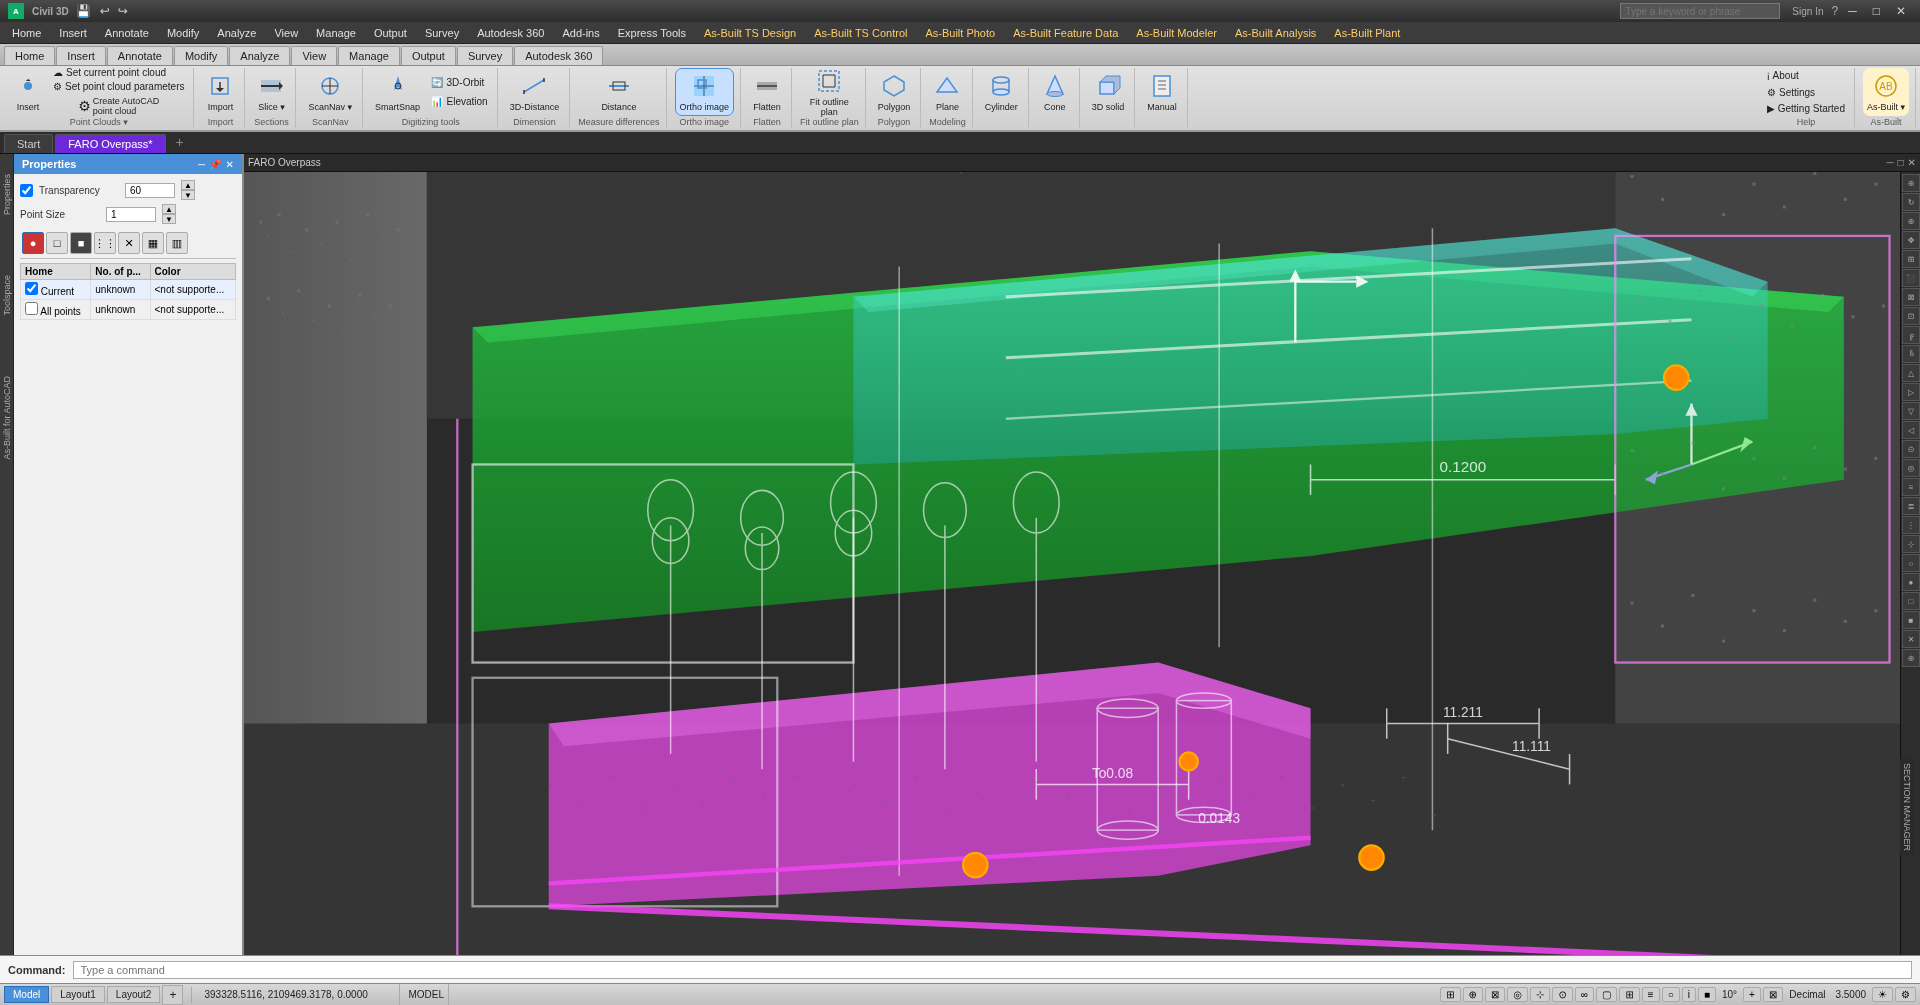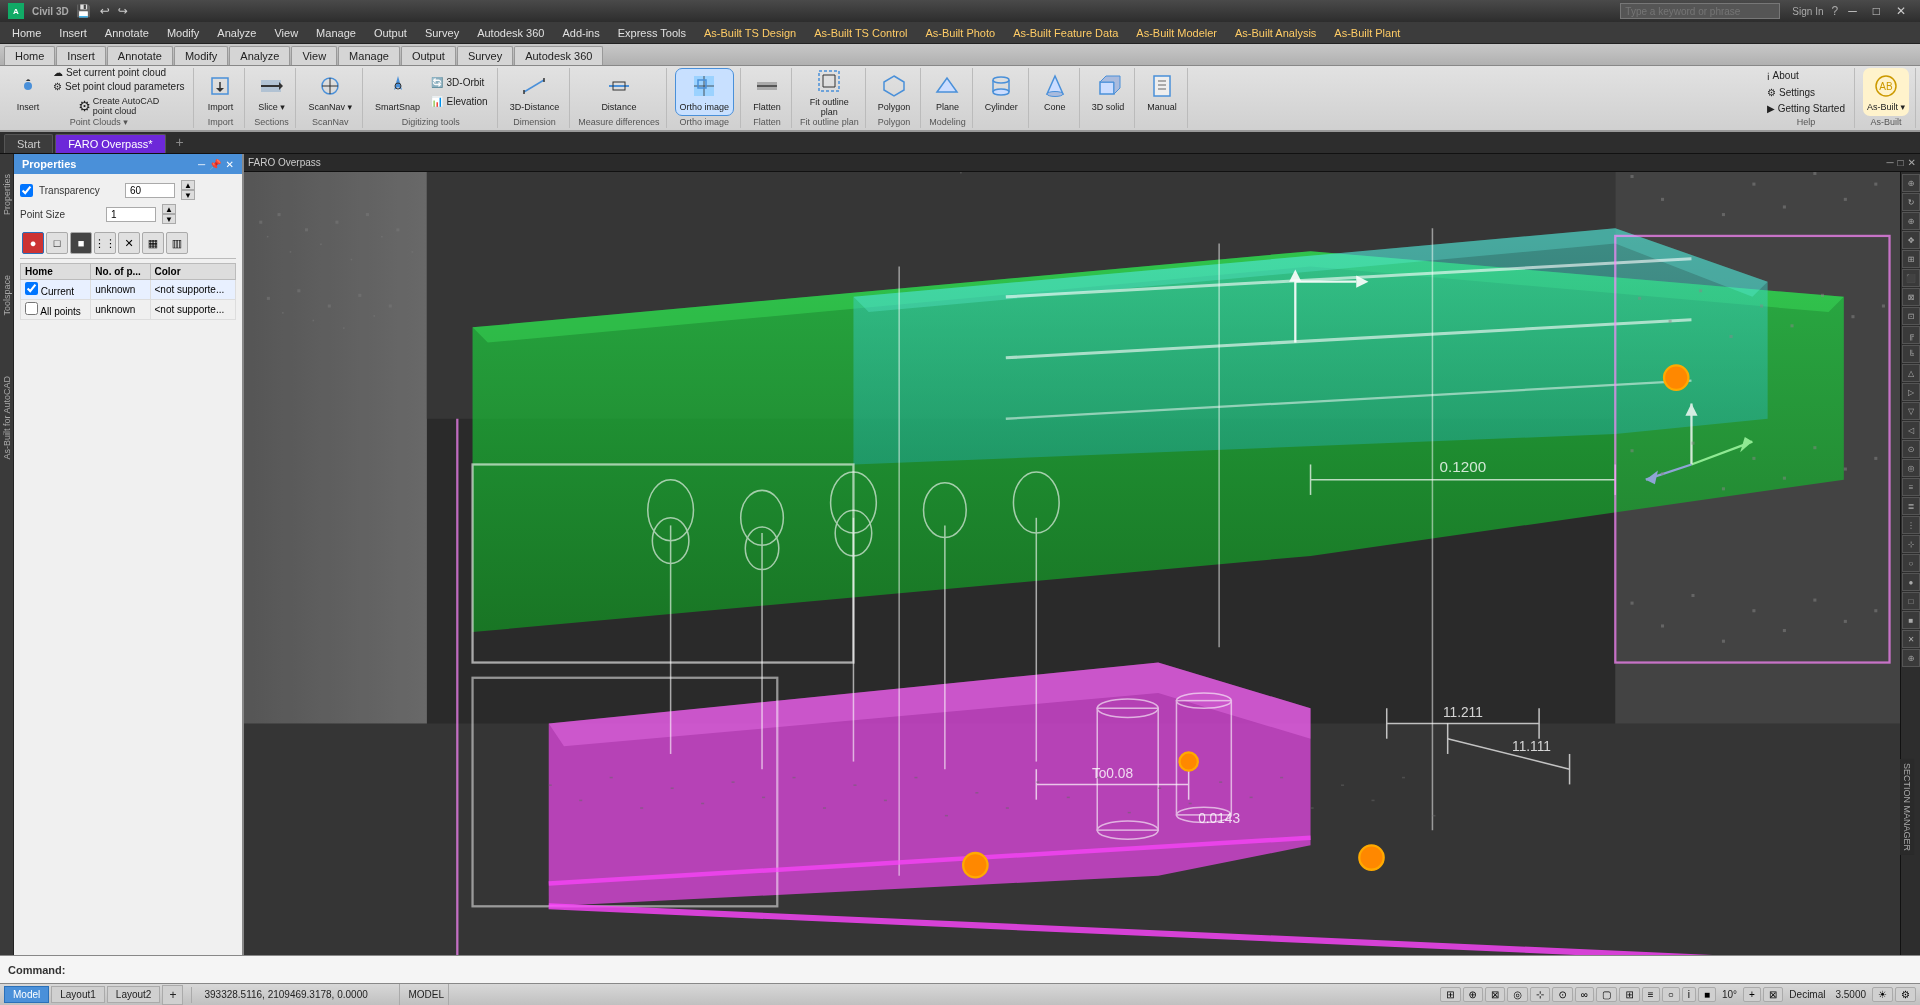--- a/index.html
+++ b/index.html
@@ -1133,20 +1133,21 @@
       <div class="r-icon">✕</div>
       <div class="r-icon">⊕</div>
     </div>
 
     <div style="position:absolute;right:20px;bottom:100px;transform:rotate(90deg);transform-origin:bottom right;color:#aaa;font-size:9px;background:#2a2a2a;padding:2px 4px;white-space:nowrap;cursor:pointer;">SECTION MANAGER</div>
   </div>
 </div>
 
 <div id="command-bar">
   <span style="font-weight:bold;color:#333;">Command:</span>
+  <input id="command-input" type="text" style="flex: 1 1 0%; border: 1px solid rgb(170, 170, 170); padding: 2px 6px; font-size: 11px; background: white;" placeholder="Type a command">
 </div>
 
 <div id="status-bar">
 
   <div style="display:flex;align-items:center;gap:2px;">
     <span style="padding:2px 8px;background:#4a90d9;color:white;border:1px solid #2a70b9;font-size:10px;cursor:pointer;">Model</span>
     <span style="padding:2px 8px;background:#d0d0d0;border:1px solid #aaa;font-size:10px;cursor:pointer;">Layout1</span>
     <span style="padding:2px 8px;background:#d0d0d0;border:1px solid #aaa;font-size:10px;cursor:pointer;">Layout2</span>
     <span style="padding:2px 6px;background:#d0d0d0;border:1px solid #aaa;font-size:12px;cursor:pointer;">+</span>
   </div>

